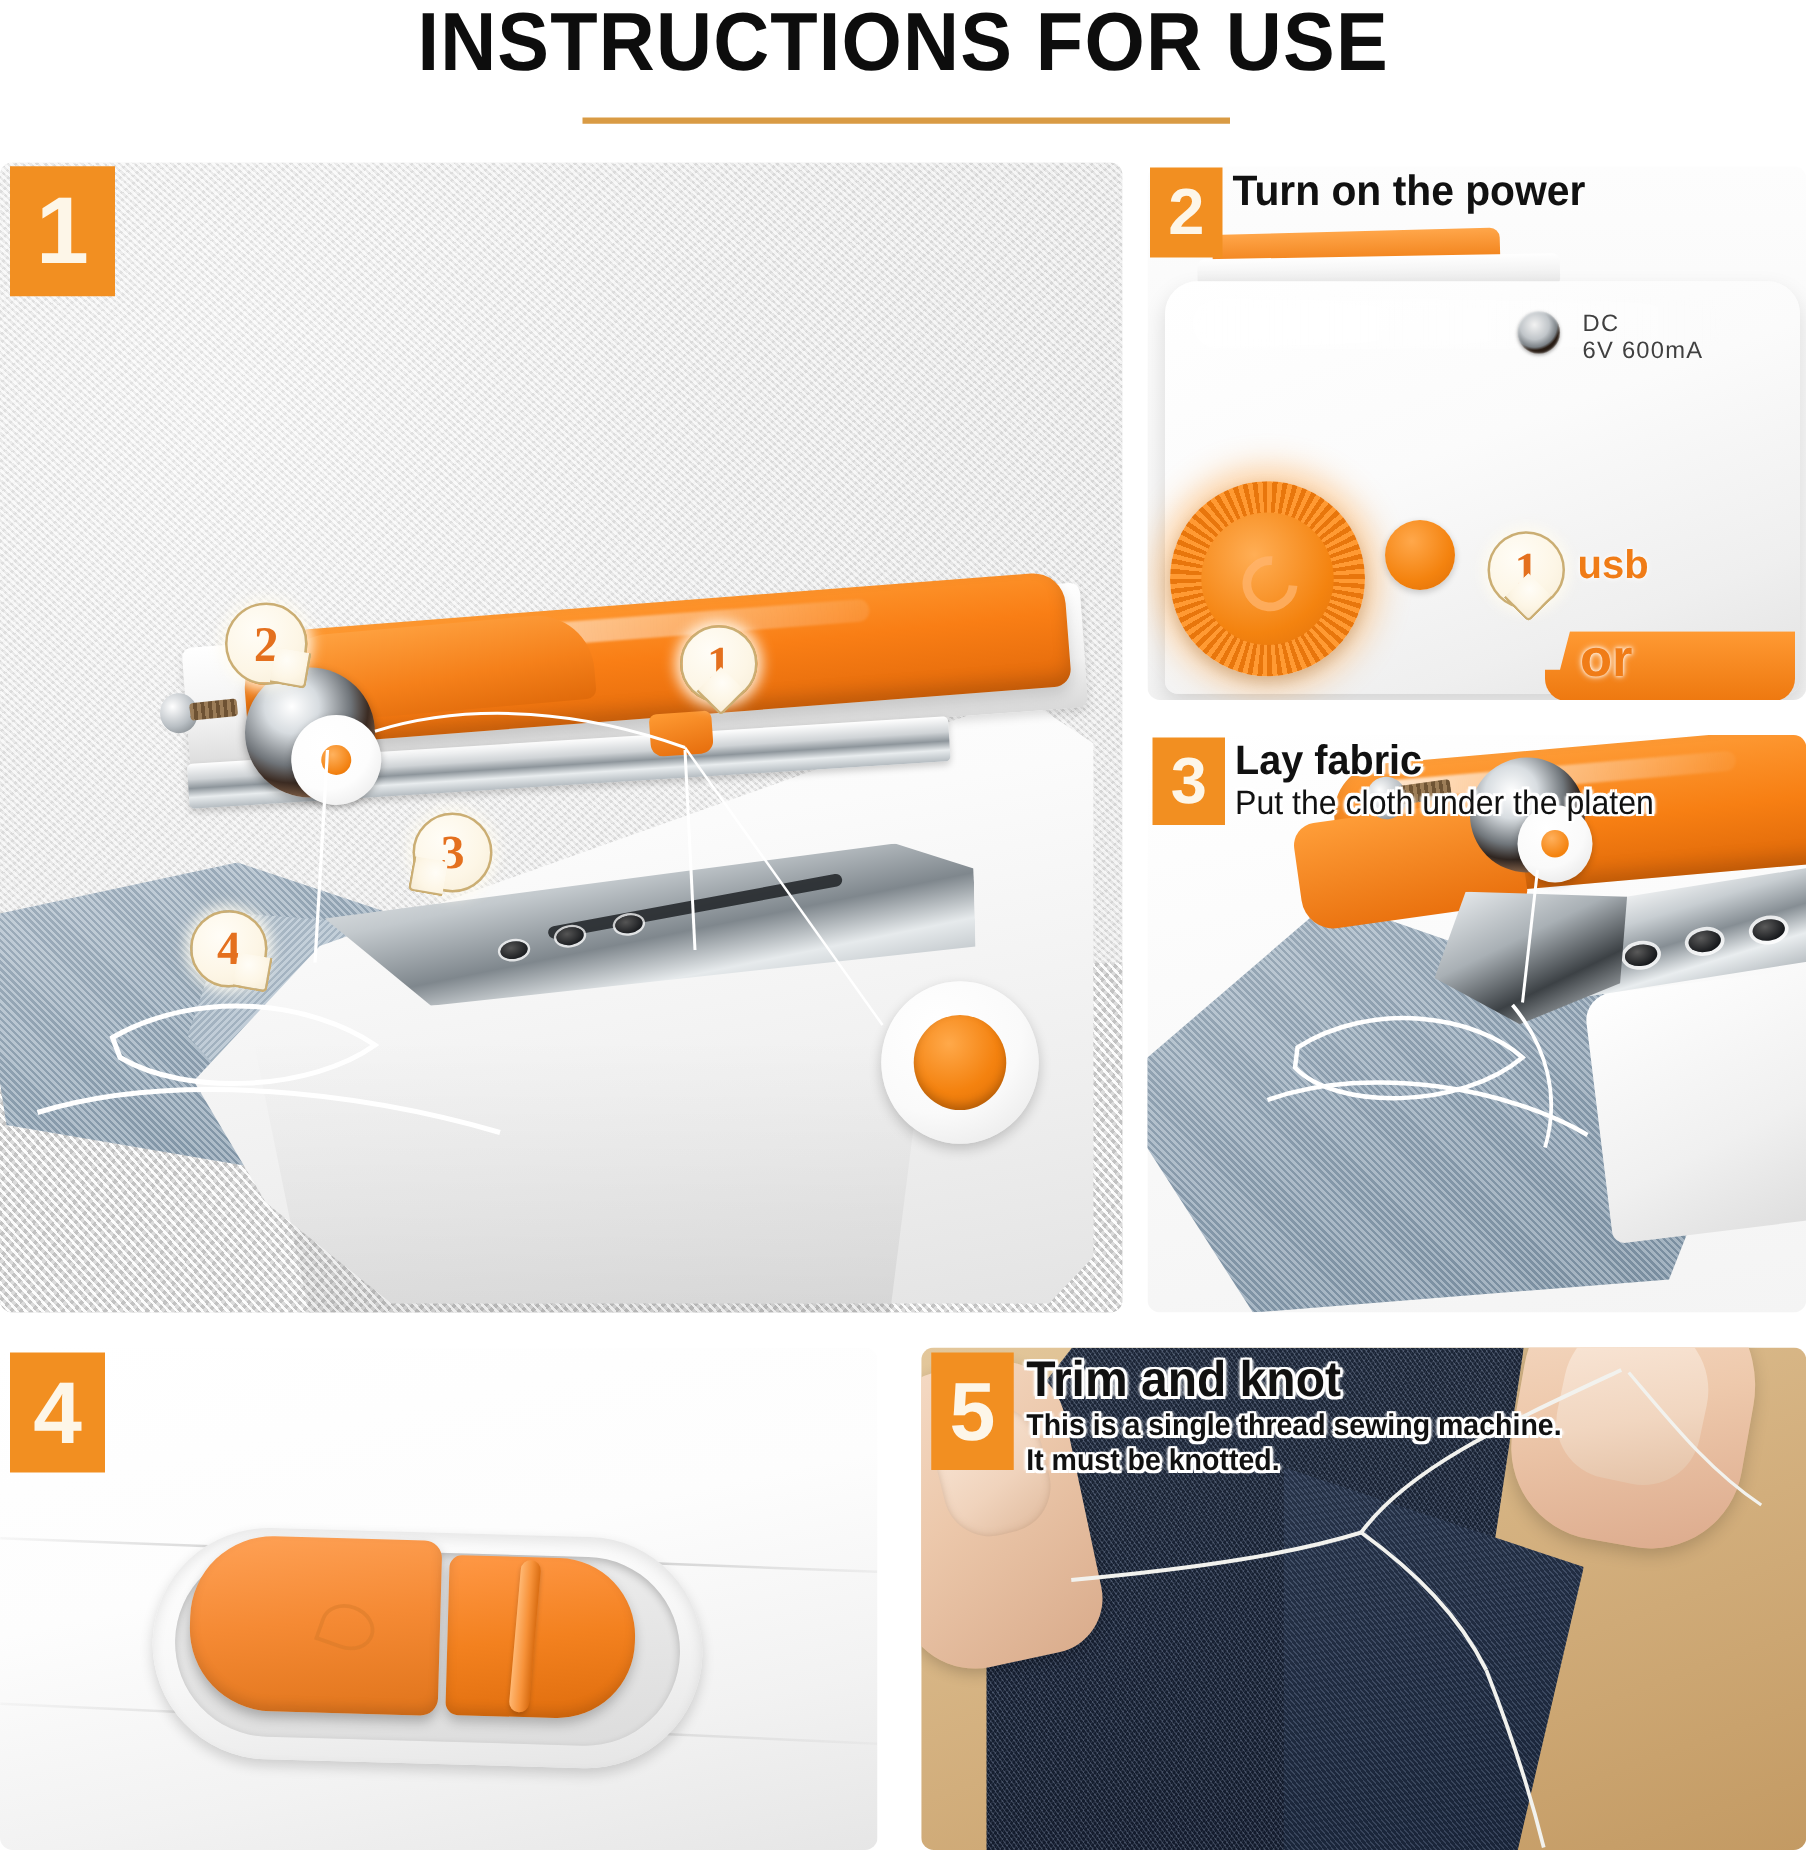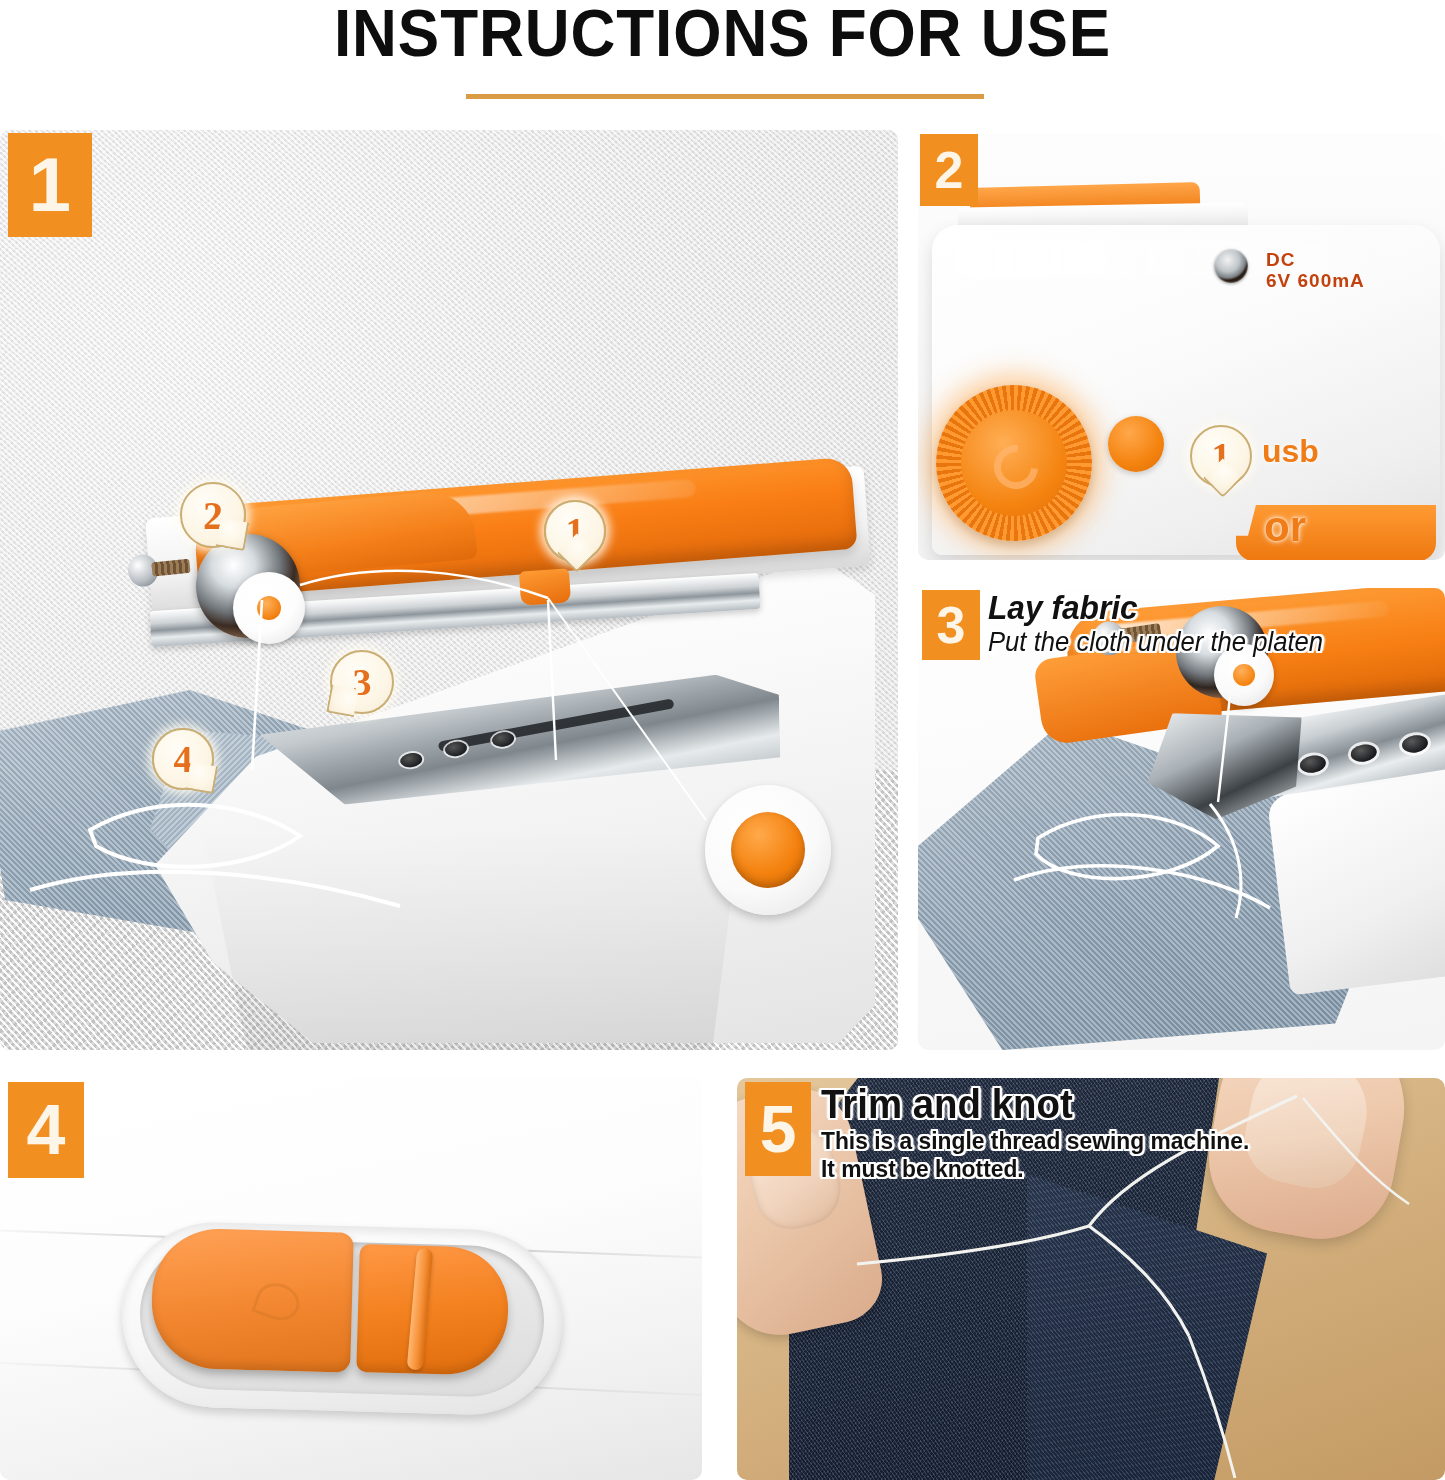--- a/index.html
+++ b/index.html
@@ -289,21 +289,21 @@
   }
   .p2-jack{
     position:absolute; left:296px; top:116px; width:34px; height:34px;
     border-radius:50%;
     background:radial-gradient(circle at 40% 32%, #f2f2f2 0%, #c0c5c9 38%, #7a8085 58%, #2a1d14 66%, #120c07 100%);
     box-shadow:0 1px 3px rgba(0,0,0,.35), inset 0 0 2px #fff;
   }
   .p2-dc{
     position:absolute; left:348px; top:116px;
     font-family:"Liberation Sans", sans-serif;
-    font-size:19px; font-weight:bold; color:#c2410c;
+    font-size:19px; font-weight:normal; color:#404040;
     letter-spacing:1px; line-height:21px;
     text-shadow:0 1px 0 rgba(255,255,255,.7);
   }
   .p2-dial{
     position:absolute; left:18px; top:252px; width:156px; height:156px;
     border-radius:50%;
     background:
       repeating-conic-gradient(#FF9A33 0deg 3deg, #E8760C 3deg 6deg);
     box-shadow:0 0 26px 10px rgba(255,150,40,.45), 0 4px 10px rgba(0,0,0,.2);
   }
@@ -615,20 +615,23 @@
   <div class="bubble tail-b" style="left:272px;top:292px;width:62px;height:62px;font-size:38px;">
     <span>1</span>
   </div>
   <div class="p2-label" id="p2-usb">usb</div>
   <div class="p2-label" id="p2-or">or</div>
 
 </div>
 
 <div class="step-head" style="left:920px;top:134px;">
   <div class="badge" style="width:58px;height:72px;font-size:52px;">2</div>
+  <div class="head-text" style="padding-left:8px;">
+    <div class="head-title" style="font-size:34px;line-height:38px;">Turn on the power</div>
+  </div>
 </div>
 
 <div class="panel" id="panel-3">
   <div class="p3-bg"></div>
   <div class="p3-fabric"></div>
   <div class="p3-body"></div>
   <div class="p3-chromebar"></div>
   <div class="p3-chromeholes">
     <span style="left:0;top:4px"></span>
       <span style="left:52px;top:1px"></span>
@@ -647,21 +650,21 @@
   <svg class="p3-thread" viewBox="0 0 527 462">
     <path d="M312 108 L 300 214" stroke="#ffffff" stroke-width="2.4" fill="none"></path>
     <path d="M120 250 C 180 212, 262 224, 300 258 C 250 300, 150 300, 118 266 Z" stroke="#ffffff" stroke-width="3.6" fill="none"></path>
     <path d="M96 292 C 180 262, 292 284, 352 320" stroke="#ffffff" stroke-width="3.6" fill="none"></path>
     <path d="M292 216 C 320 250, 330 290, 318 330" stroke="#ffffff" stroke-width="3" fill="none"></path>
   </svg>
 </div>
 
 <div class="step-head" style="left:922px;top:590px;">
   <div class="badge" style="width:58px;height:70px;font-size:52px;">3</div>
-  <div class="head-text" style="padding-left:8px;font-style:italic;">
+  <div class="head-text" style="padding-left:8px;">
     <div class="head-title stroke-dark" style="font-size:33px;line-height:36px;">Lay fabric</div>
     <div class="head-sub stroke-dark" style="font-size:27px;line-height:32px;">Put the cloth under the platen</div>
   </div>
 </div>
 
 <div class="panel" id="panel-4">
   <div class="p4-bg"></div>
   <div class="p4-seam"></div>
   <div class="p4-seam2"></div>
   <div class="p4-recess">

